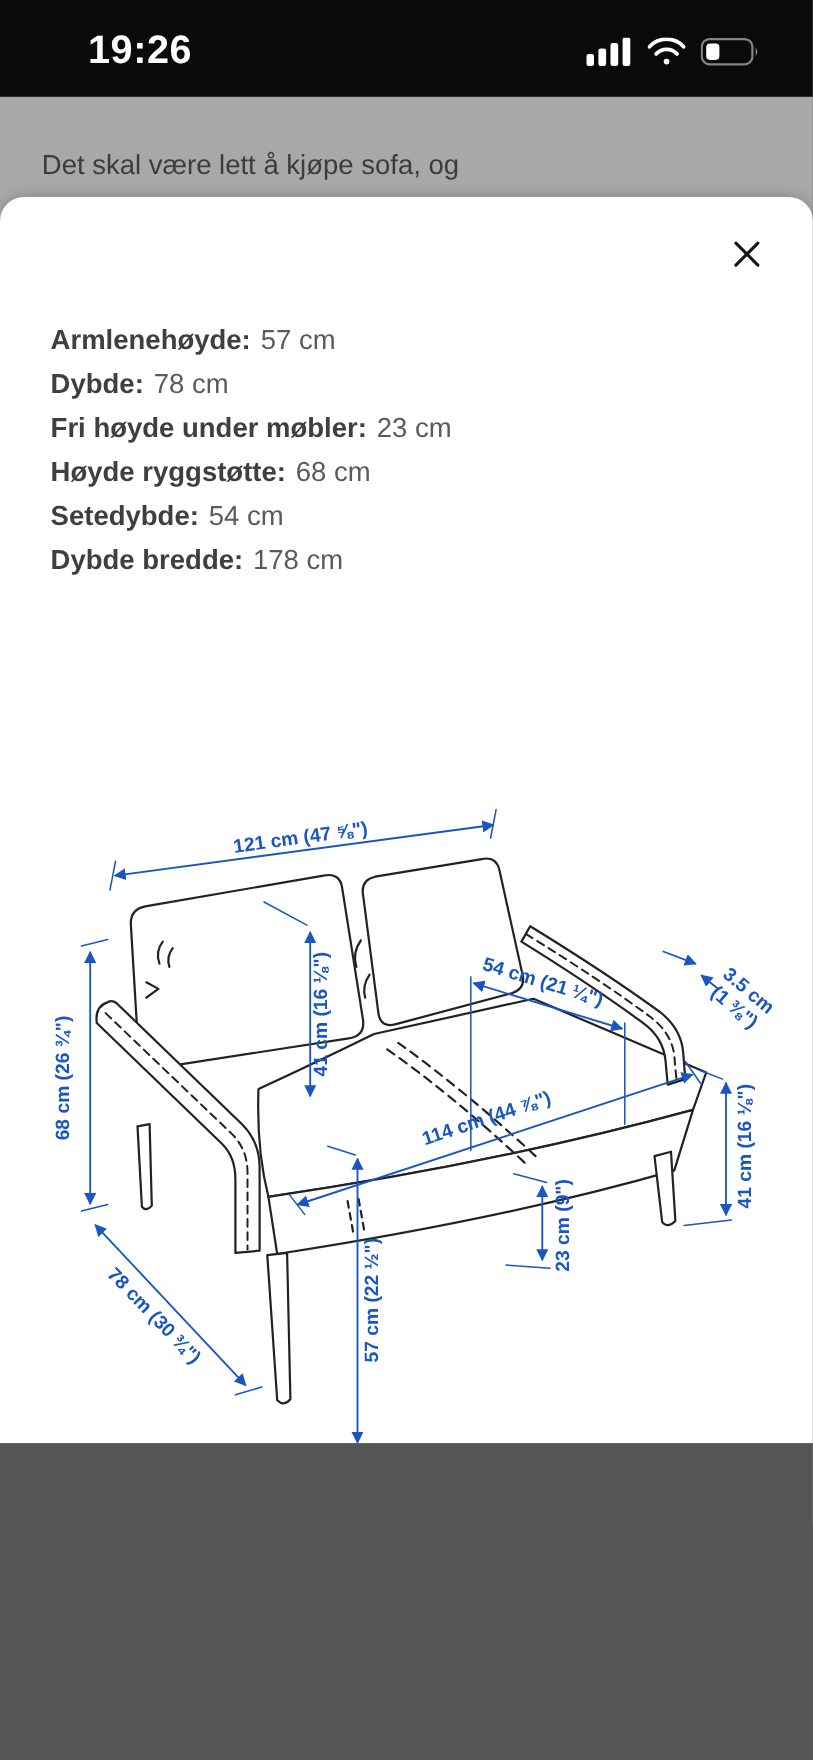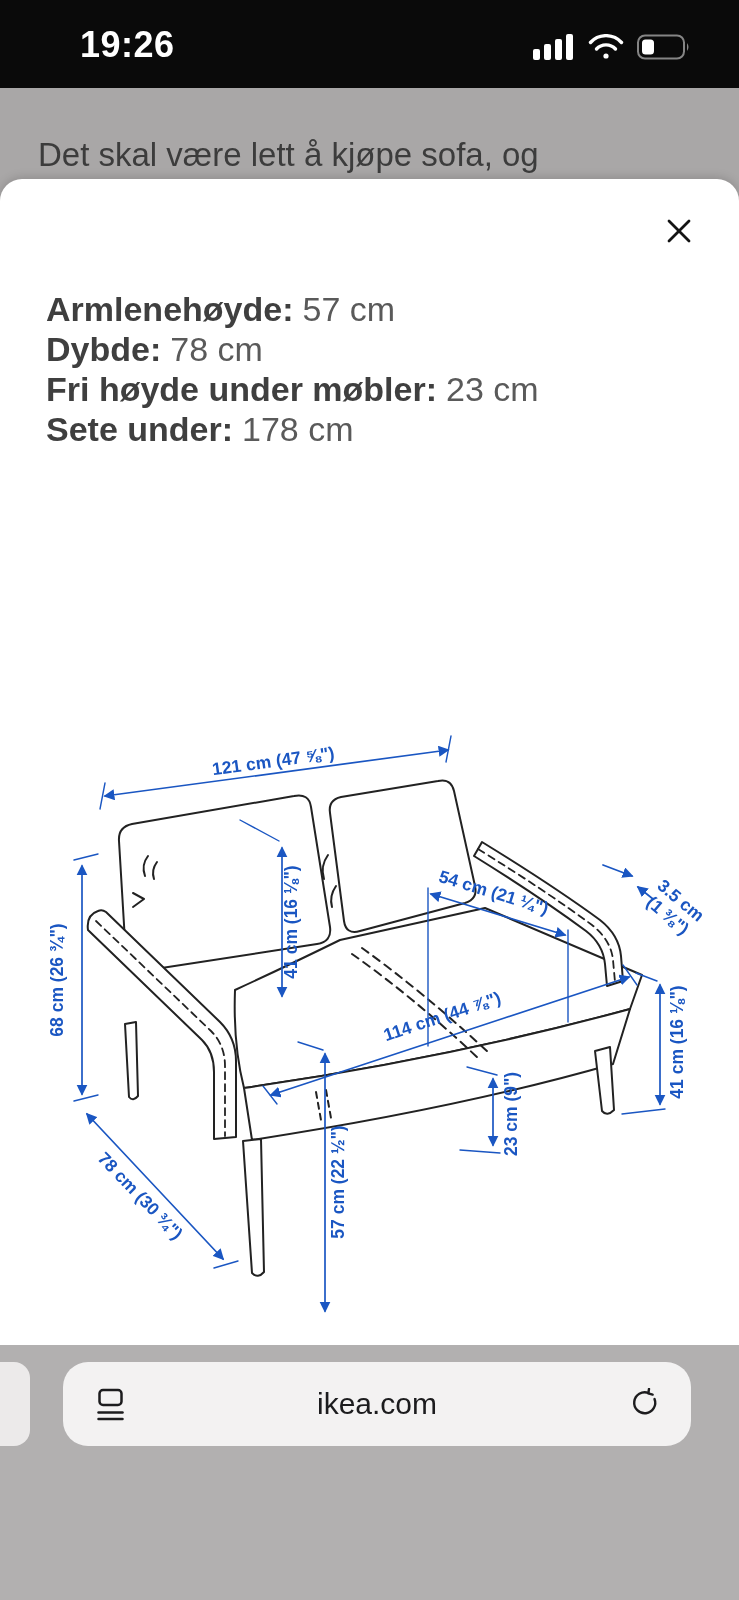--- a/index.html
+++ b/index.html
@@ -1,32 +1,32 @@
 <!DOCTYPE html>
 <html><head>
 <meta charset="utf-8">
 <style>
   html,body{margin:0;padding:0;background:#555;}
   .screen{
-    position:relative;width:739px;height:1600px;overflow:hidden;
+    position:relative;width:739px;height:1312px;overflow:hidden;
     background:#a9a7a7;
     font-family:"Liberation Sans","DejaVu Sans",sans-serif;
   }
   
   .status-bar{position:absolute;top:0;left:0;width:739px;height:88px;background:#0a0a0a;}
   .status-time{position:absolute;left:80px;top:24px;color:#fff;font-size:36px;font-weight:600;letter-spacing:.5px;}
   .status-icons{position:absolute;right:48px;top:34px;display:flex;align-items:flex-end;gap:13px;}
   
-  .page-title{position:absolute;left:38px;top:136px;font-size:33px;color:#3c3c3c;white-space:nowrap;}
+  .page-title{position:absolute;left:38px;top:136px;font-size:25px;color:#3c3c3c;white-space:nowrap;}
   
   .modal{position:absolute;left:0;top:179px;width:739px;height:1166px;background:#ffffff;
          border-radius:22px 22px 0 0;box-shadow:0 -2px 10px rgba(0,0,0,.15);}
   .close-btn{position:absolute;top:38px;right:46px;width:28px;height:28px;cursor:pointer;}
   .measurements{position:absolute;left:46px;top:110px;}
-  .m-row{font-size:34px;line-height:40px;color:#5a5a5a;white-space:nowrap;}
+  .m-row{font-size:25px;line-height:40px;color:#5a5a5a;white-space:nowrap;}
   .m-label{font-weight:700;color:#3f3f3f;margin-right:9px;}
   .diagram{position:absolute;left:30px;top:511px;width:690px;height:640px;}
   
   .chrome{position:absolute;left:0;top:1345px;width:739px;height:255px;background:#b2b0b0;}
   .tab-peek{position:absolute;left:0;top:17px;width:30px;height:84px;background:#eceaea;border-radius:0 16px 16px 0;}
   .url-pill{position:absolute;left:63px;top:17px;width:628px;height:84px;background:#f3f2f2;border-radius:25px;
             display:flex;align-items:center;justify-content:center;}
   .url-text{font-size:30px;color:#1c1c1e;}
   .pill-icon-left{position:absolute;left:34px;top:26px;}
   .pill-icon-right{position:absolute;right:30px;top:26px;}
@@ -75,21 +75,23 @@
           <path d="M4 4 L24 24"></path>
             <path d="M24 4 L4 24"></path>
         </svg>
       </span>
     </div>
 
     <div class="measurements">
       <div class="m-row"><span class="m-label">Armlenehøyde:</span><span>57 cm</span></div>
       <div class="m-row"><span class="m-label">Dybde:</span><span>78 cm</span></div>
       <div class="m-row"><span class="m-label">Fri høyde under møbler:</span><span>23 cm</span></div>
-      <div class="m-row"><span class="m-label">Sete under:</span><span>178 cm</span></div>
+      <div class="m-row"><span class="m-label">Høyde ryggstøtte:</span><span>68 cm</span></div>
+      <div class="m-row"><span class="m-label">Setedybde:</span><span>54 cm</span></div>
+      <div class="m-row"><span class="m-label">Dybde bredde:</span><span>178 cm</span></div>
     </div>
 
     <div class="diagram">
       <svg width="690" height="640" viewBox="0 0 690 640">
         <defs>
           <marker id="ah" viewBox="0 0 10 10" refX="8.5" refY="5" markerWidth="6.5" markerHeight="6.5" orient="auto-start-reverse">
             <path d="M0 0 L10 5 L0 10 Z" fill="#1a56c2"></path>
           </marker>
         </defs>
 

